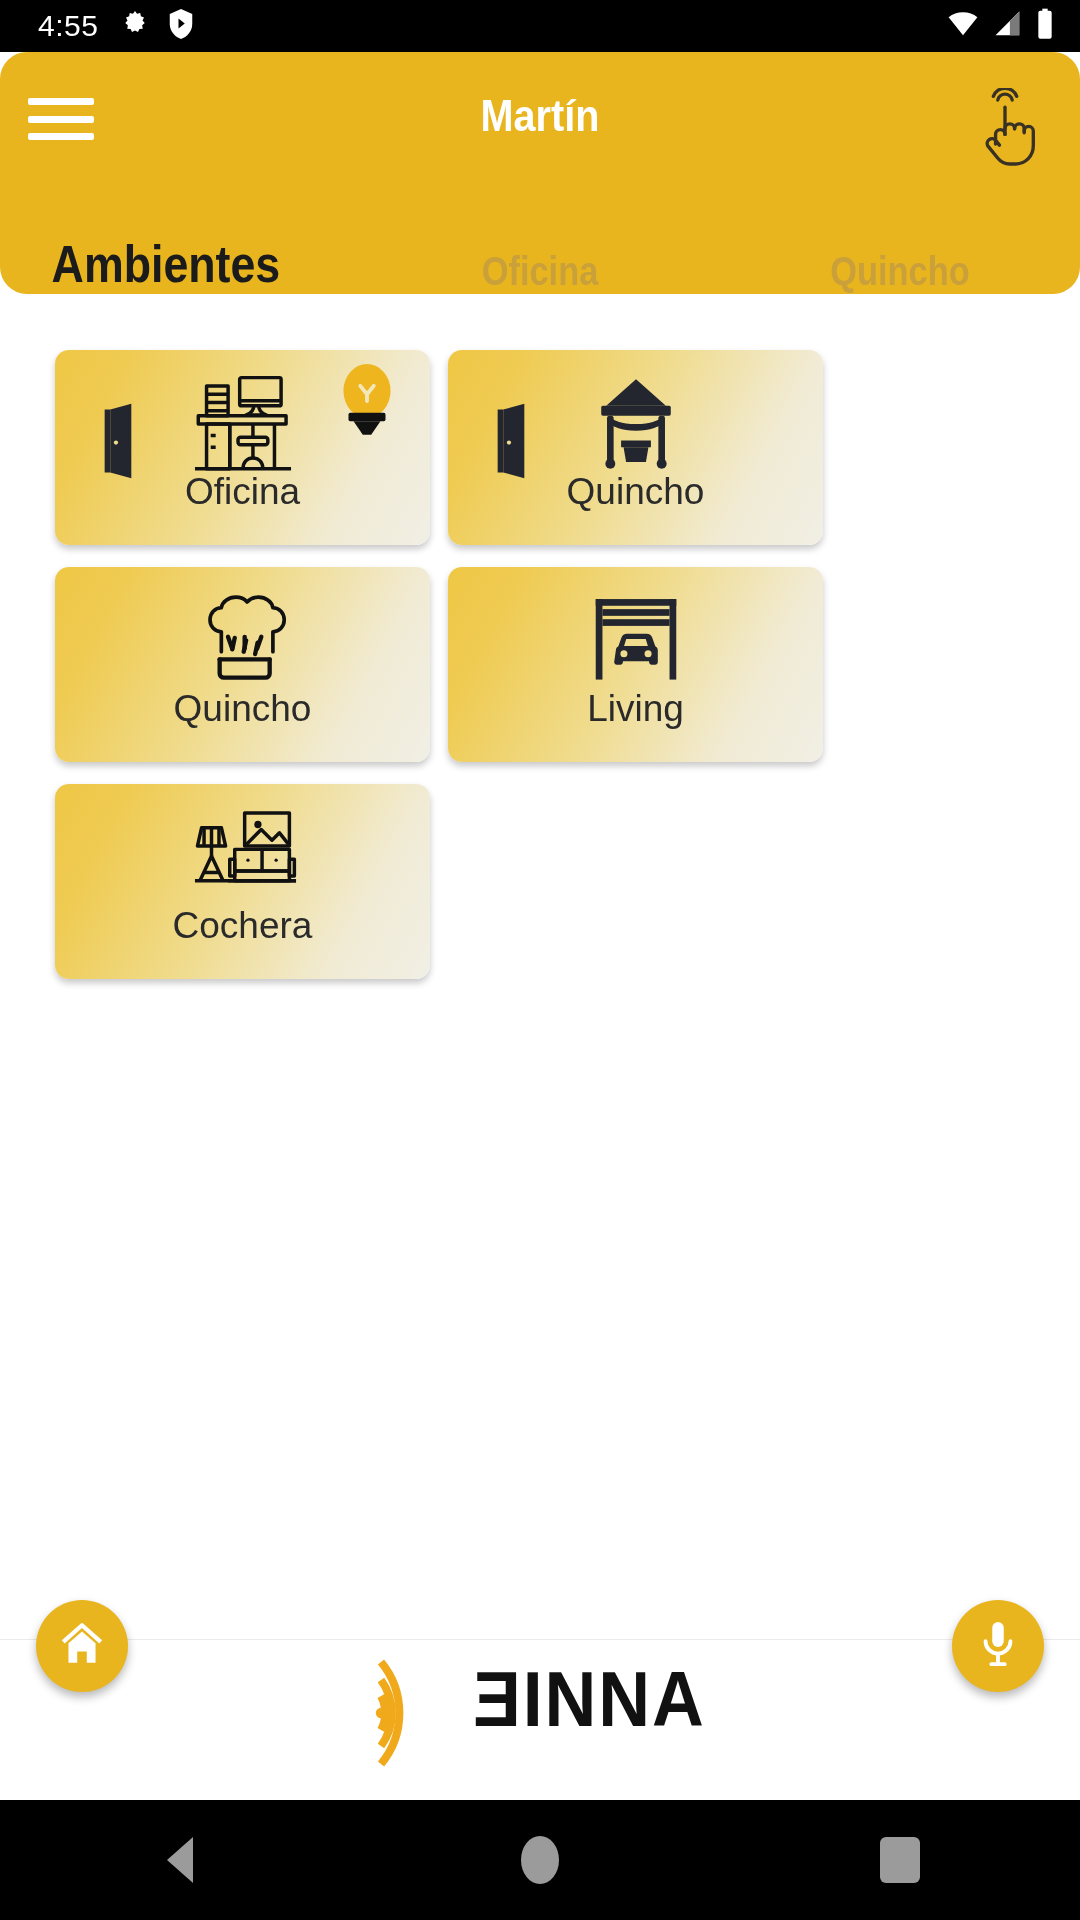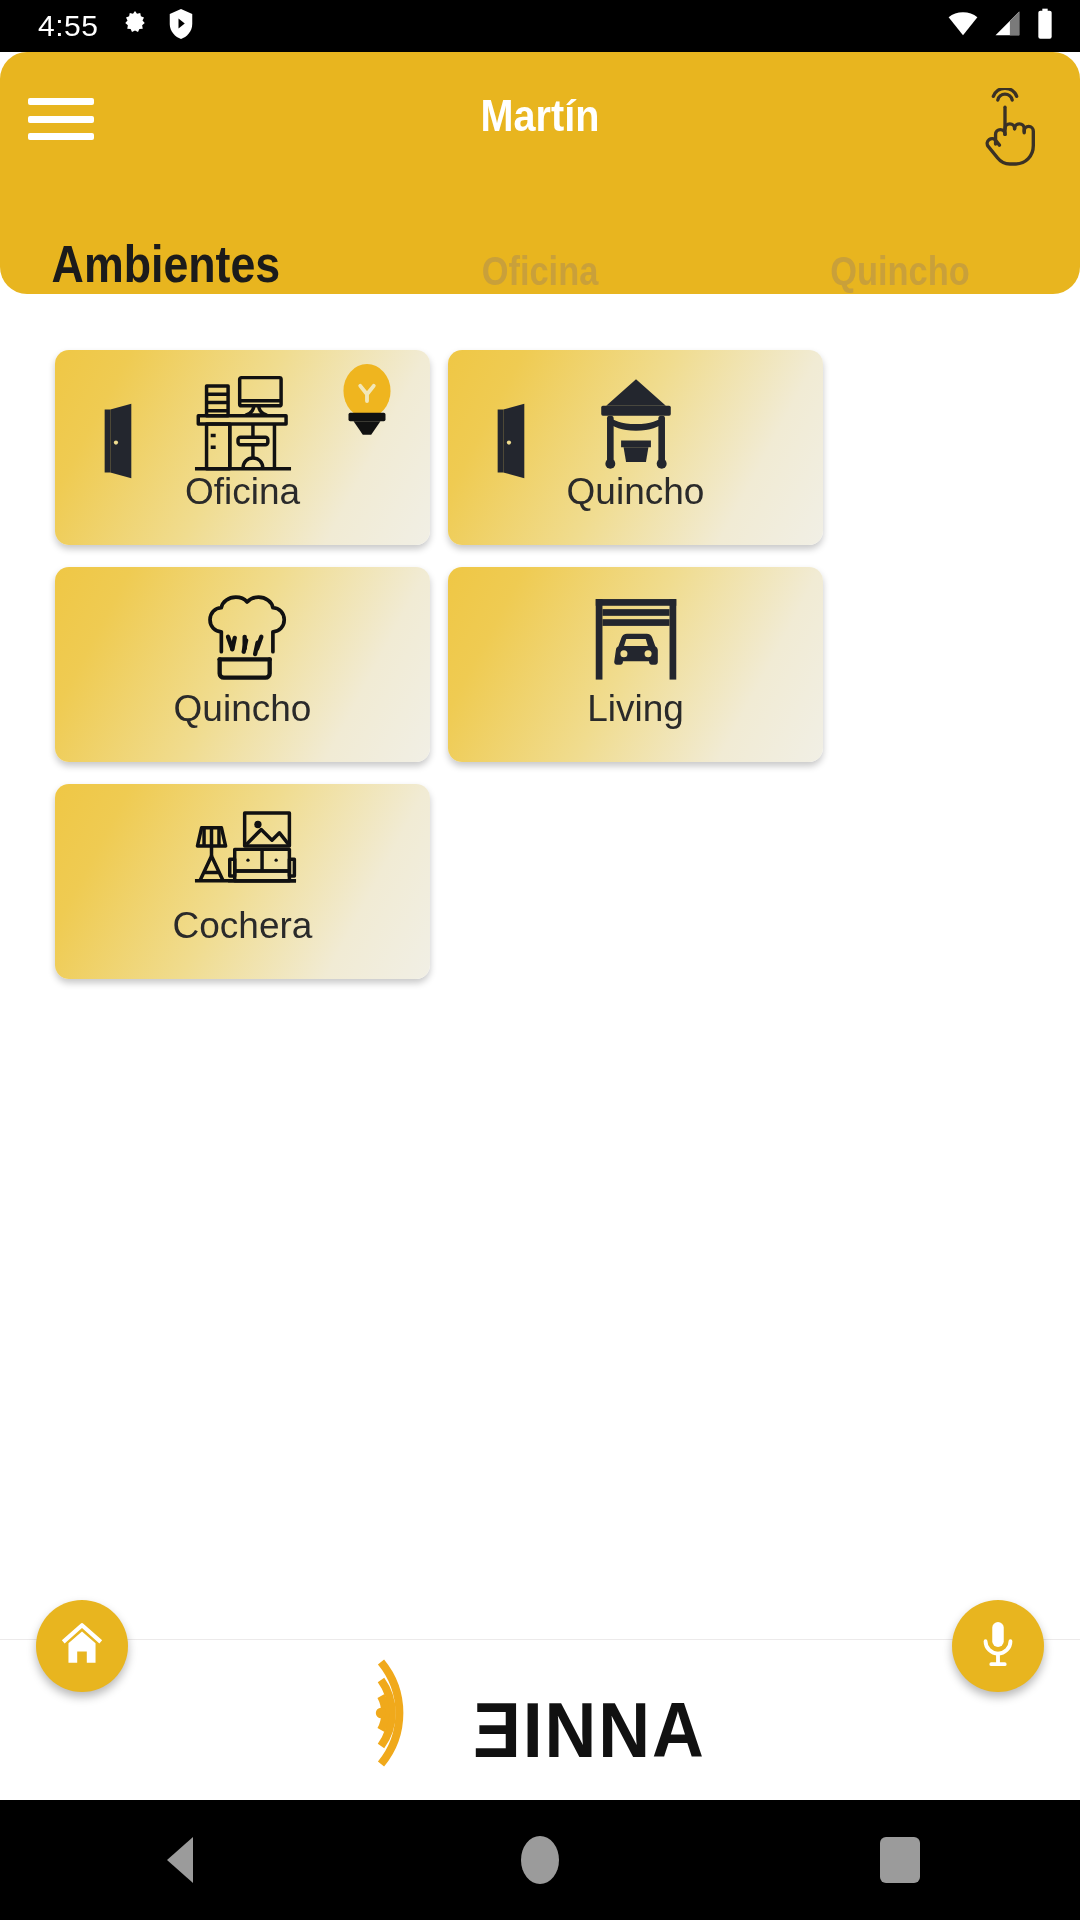--- a/index.html
+++ b/index.html
@@ -119,21 +119,21 @@
   }
 
   
   .bottombar{
     position:absolute;left:0;bottom:120px;width:1080px;height:160px;
     background:#ffffff;
     border-top:1px solid #eceaea;
   }
   .brand{
     position:absolute;left:0;top:14px;width:1080px;
-    display:flex;align-items:flex-end;justify-content:center;gap:6px;
+    display:flex;align-items:flex-start;justify-content:center;gap:6px;
   }
   .brand-text{
     font-size:78px;font-weight:bold;color:#111111;
     font-family:"Liberation Sans", sans-serif;
     letter-spacing:2px;
     transform:scaleX(0.92);
   }
   .fab{
     position:absolute;
     width:92px;height:92px;border-radius:50%;

